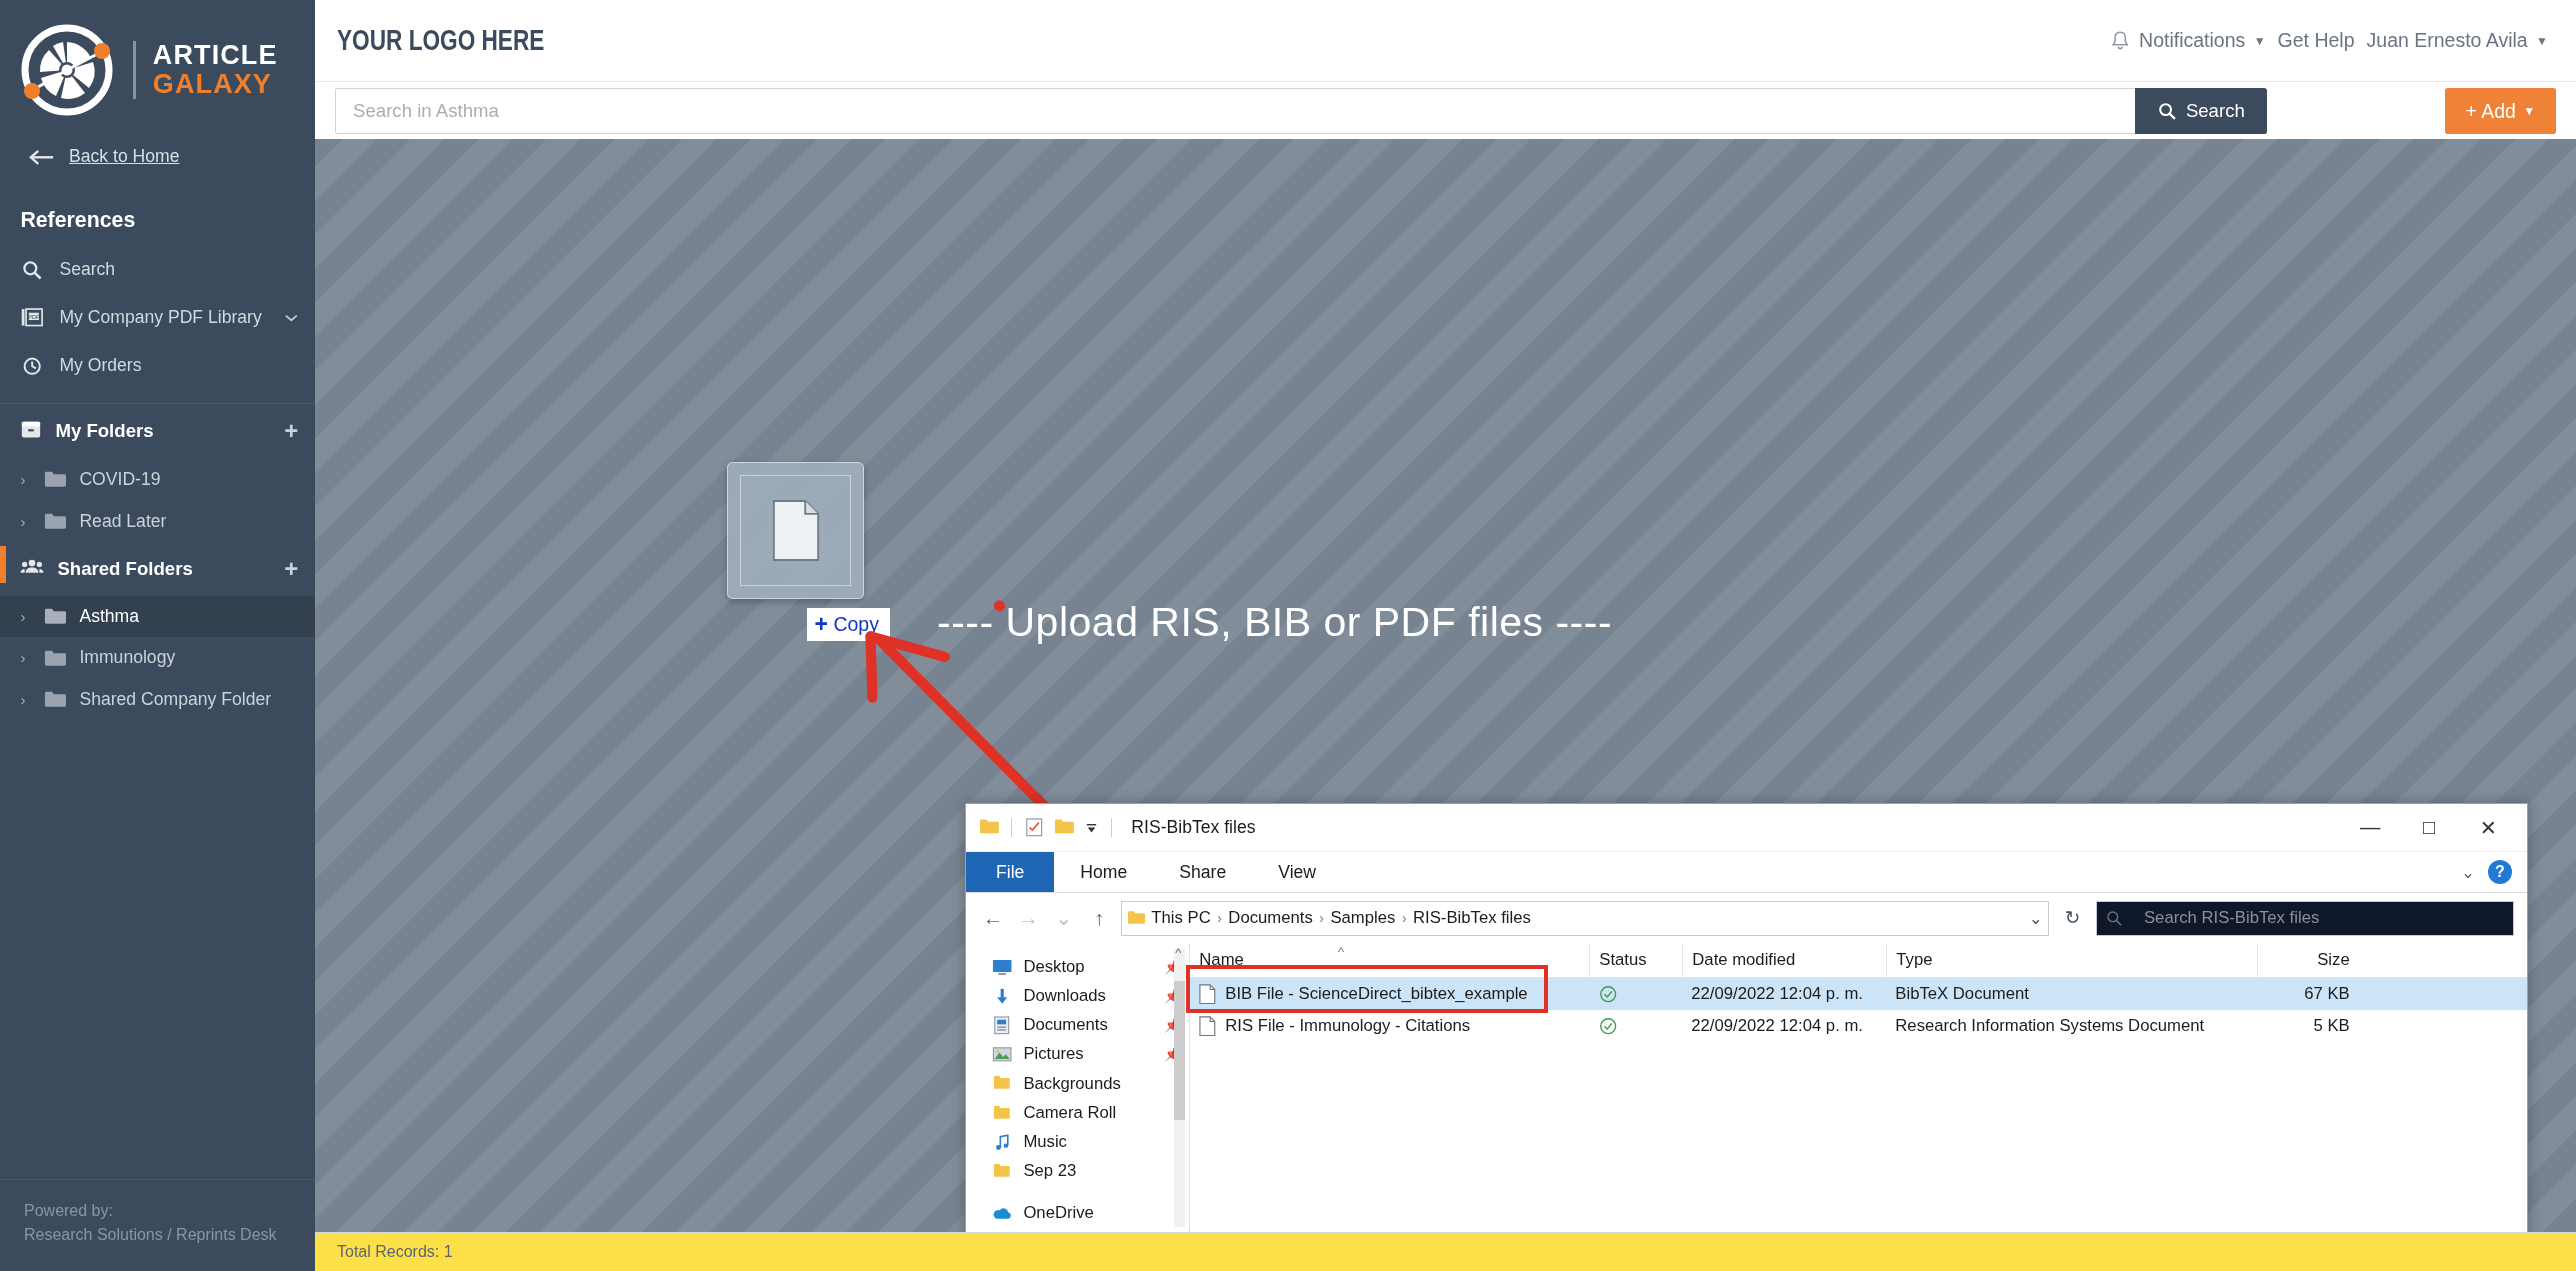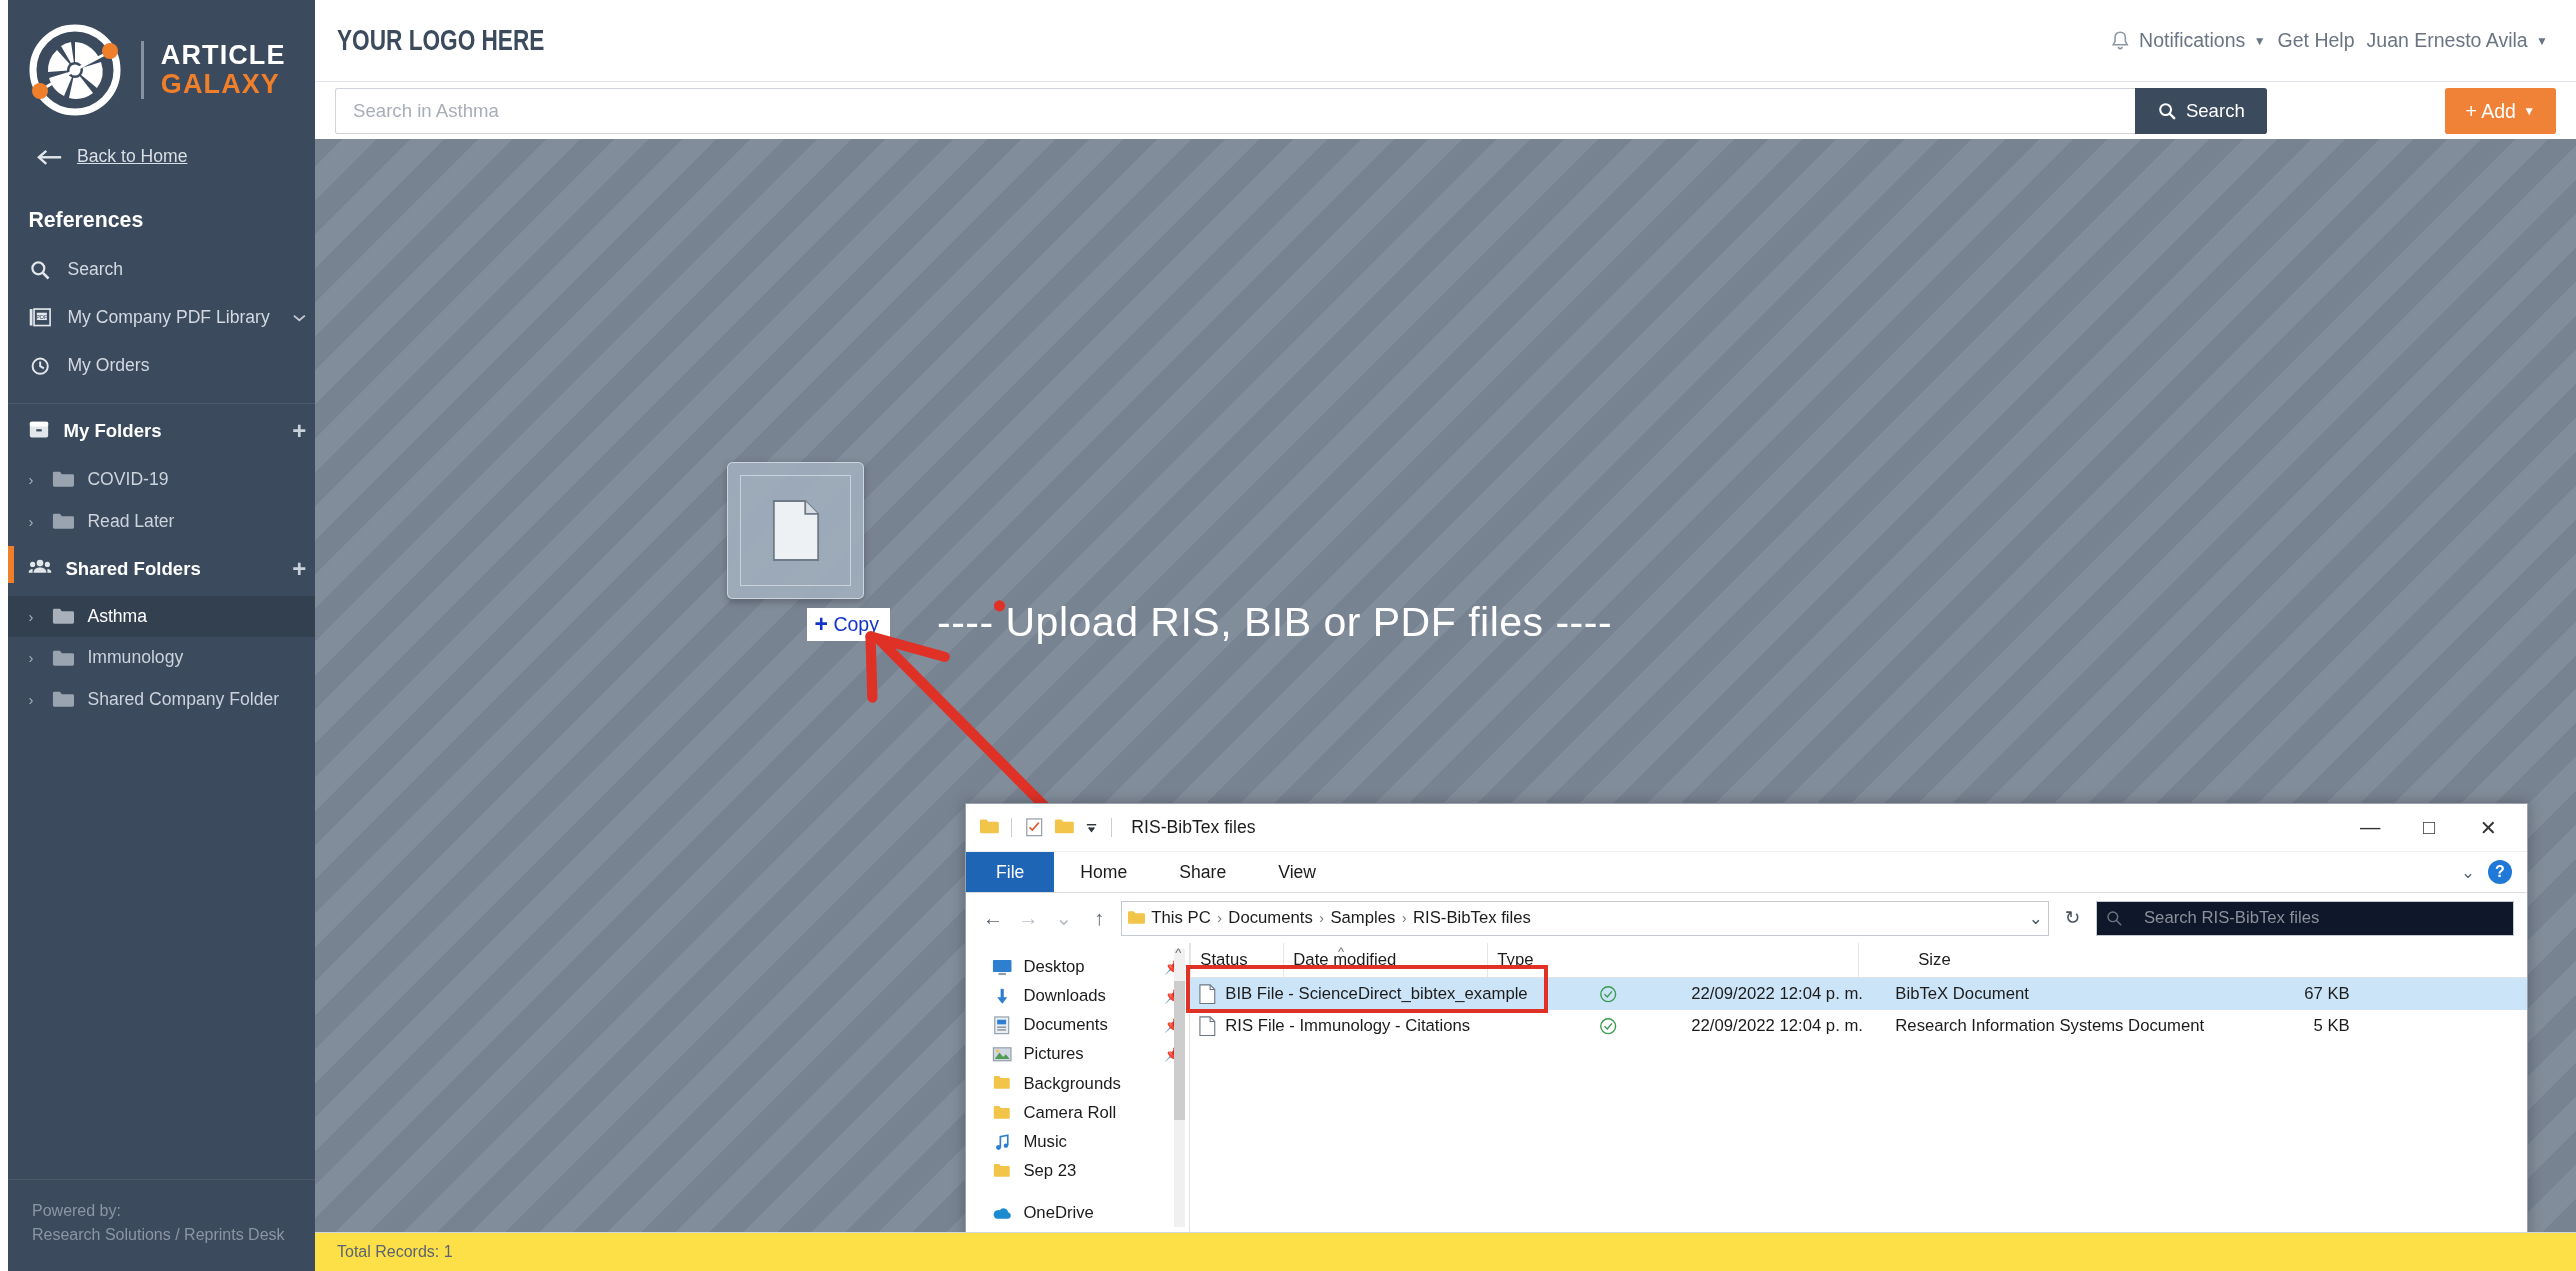--- a/index.html
+++ b/index.html
@@ -6,21 +6,21 @@
   html, body {
     width: 2576px; height: 1271px;
     font-family: "Liberation Sans", sans-serif;
     overflow: hidden;
     background: #ffffff;
   }
   #app { position: relative; width: 2576px; height: 1271px; }
 
   
   .sidebar {
-    position: absolute; left: 8px; top: 0;
+    position: absolute; left: 0; top: 0;
     width: 315px; height: 1271px;
     background: #3b4a5d;
     color: #cdd4dc;
   }
   .logo-area {
     height: 139px; display: flex; align-items: center;
     padding-left: 16.7px; gap: 16.7px;
   }
   .logo-mark { width: 100px; height: 100px; flex: none; }
   .logo-divider { width: 2.8px; height: 58px; background: #8793a2; }
@@ -742,20 +742,21 @@
         </div>
 
         <div class="ex-navscroll">
           <div class="uparrow">^</div>
           <div class="thumb"></div>
         </div>
       </div>
 
       <div class="ex-files">
         <div class="fhead">
+          <div class="fc fc-name first">Name</div>
           <div class="fc fc-status">Status</div>
           <div class="fc fc-date">Date modified</div>
           <div class="fc fc-type">Type</div>
           <div class="fc fc-size">Size</div>
           <div class="fh-sortmark">^</div>
         </div>
 
         <div class="frow sel">
           <div class="fc fc-name">
             <svg class="file-ico" viewBox="0 0 18 22">

